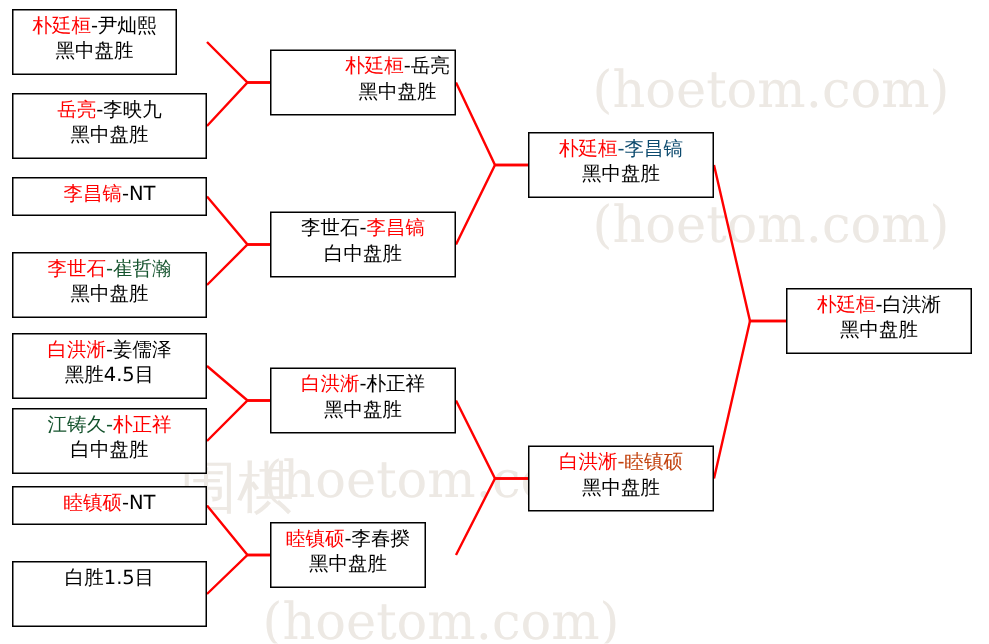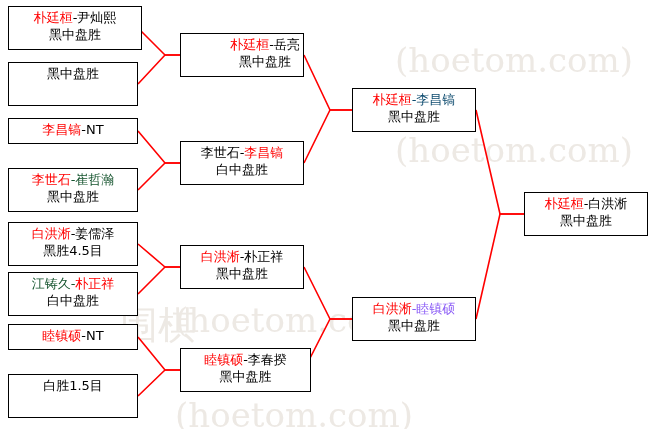--- a/index.html
+++ b/index.html
@@ -59,25 +59,26 @@
       <path d="M 138 337 L 165 370 L 180 370" fill="none" stroke="#ff0000" stroke-width="1.6"></path>
       <path d="M 138 396 L 165 370 L 180 370" fill="none" stroke="#ff0000" stroke-width="1.6"></path>
       <path d="M 304 55 L 330 110 L 352 110" fill="none" stroke="#ff0000" stroke-width="1.6"></path>
       <path d="M 304 163 L 330 110 L 352 110" fill="none" stroke="#ff0000" stroke-width="1.6"></path>
       <path d="M 304 267 L 330 319 L 352 319" fill="none" stroke="#ff0000" stroke-width="1.6"></path>
       <path d="M 304 370 L 330 319 L 352 319" fill="none" stroke="#ff0000" stroke-width="1.6"></path>
       <path d="M 476 110 L 500 214 L 524 214" fill="none" stroke="#ff0000" stroke-width="1.6"></path>
       <path d="M 476 319 L 500 214 L 524 214" fill="none" stroke="#ff0000" stroke-width="1.6"></path>
     </svg>
   <div id="node-layer">
-      <div class="node" style="left: 8px; top: 6px; width: 134px; height: 44px; text-align: center;">
+      <div class="node" style="left: 8px; top: 6px; width: 110px; height: 44px; text-align: center;">
         <div class="l1"><span style="color: rgb(255, 0, 0);">朴廷桓</span><span style="color: rgb(0, 0, 0);">-尹灿熙</span></div>
         <div class="l2"><span style="color: rgb(0, 0, 0);">黑中盘胜</span></div>
       </div>
       <div class="node" style="left: 8px; top: 62px; width: 130px; height: 44px;">
+        <div class="l1"><span style="color: rgb(255, 0, 0);">岳亮</span><span style="color: rgb(0, 0, 0);">-李映九</span></div>
         <div class="l2"><span style="color: rgb(0, 0, 0);">黑中盘胜</span></div>
       </div>
       <div class="node" style="left: 8px; top: 118px; width: 130px; height: 26px;">
         <div class="l1"><span style="color: rgb(255, 0, 0);">李昌镐</span><span style="color: rgb(0, 0, 0);">-NT</span></div>
       </div>
       <div class="node" style="left: 8px; top: 168px; width: 130px; height: 44px;">
         <div class="l1"><span style="color: rgb(255, 0, 0);">李世石</span><span style="color: #14532d;">-崔哲瀚</span></div>
         <div class="l2"><span style="color: rgb(0, 0, 0);">黑中盘胜</span></div>
       </div>
       <div class="node" style="left: 8px; top: 222px; width: 130px; height: 44px;">
@@ -99,30 +100,30 @@
         <div class="l2"><span style="color: rgb(0, 0, 0);">黑中盘胜</span></div>
       </div>
       <div class="node" style="left: 180px; top: 141px; width: 124px; height: 44px;">
         <div class="l1"><span style="color: rgb(0, 0, 0);">李世石-</span><span style="color: rgb(255, 0, 0);">李昌镐</span></div>
         <div class="l2"><span style="color: rgb(0, 0, 0);">白中盘胜</span></div>
       </div>
       <div class="node" style="left: 180px; top: 245px; width: 124px; height: 44px;">
         <div class="l1"><span style="color: rgb(255, 0, 0);">白洪淅</span><span style="color: rgb(0, 0, 0);">-朴正祥</span></div>
         <div class="l2"><span style="color: rgb(0, 0, 0);">黑中盘胜</span></div>
       </div>
-      <div class="node" style="left: 180px; top: 348px; width: 131px; height: 44px;">
+      <div class="node" style="left: 180px; top: 348px; width: 104px; height: 44px;">
         <div class="l1"><span style="color: rgb(255, 0, 0);">睦镇硕</span><span style="color: rgb(0, 0, 0);">-李春揆</span></div>
         <div class="l2"><span style="color: rgb(0, 0, 0);">黑中盘胜</span></div>
       </div>
       <div class="node" style="left: 352px; top: 88px; width: 124px; height: 44px;">
         <div class="l1"><span style="color: rgb(255, 0, 0);">朴廷桓</span><span style="color: #0c4a6e;">-李昌镐</span></div>
         <div class="l2"><span style="color: rgb(0, 0, 0);">黑中盘胜</span></div>
       </div>
       <div class="node" style="left: 352px; top: 297px; width: 124px; height: 44px;">
-        <div class="l1"><span style="color: rgb(255, 0, 0);">白洪淅</span><span style="color: #8b5cf6;">-睦镇硕</span></div>
+        <div class="l1"><span style="color: rgb(255, 0, 0);">白洪淅</span><span style="color: #c2410c;">-睦镇硕</span></div>
         <div class="l2"><span style="color: rgb(0, 0, 0);">黑中盘胜</span></div>
       </div>
       <div class="node" style="left: 524px; top: 192px; width: 124px; height: 44px;">
         <div class="l1"><span style="color: rgb(255, 0, 0);">朴廷桓</span><span style="color: rgb(0, 0, 0);">-白洪淅</span></div>
         <div class="l2"><span style="color: rgb(0, 0, 0);">黑中盘胜</span></div>
       </div>
     </div>
 </div>
 
 </body></html>

